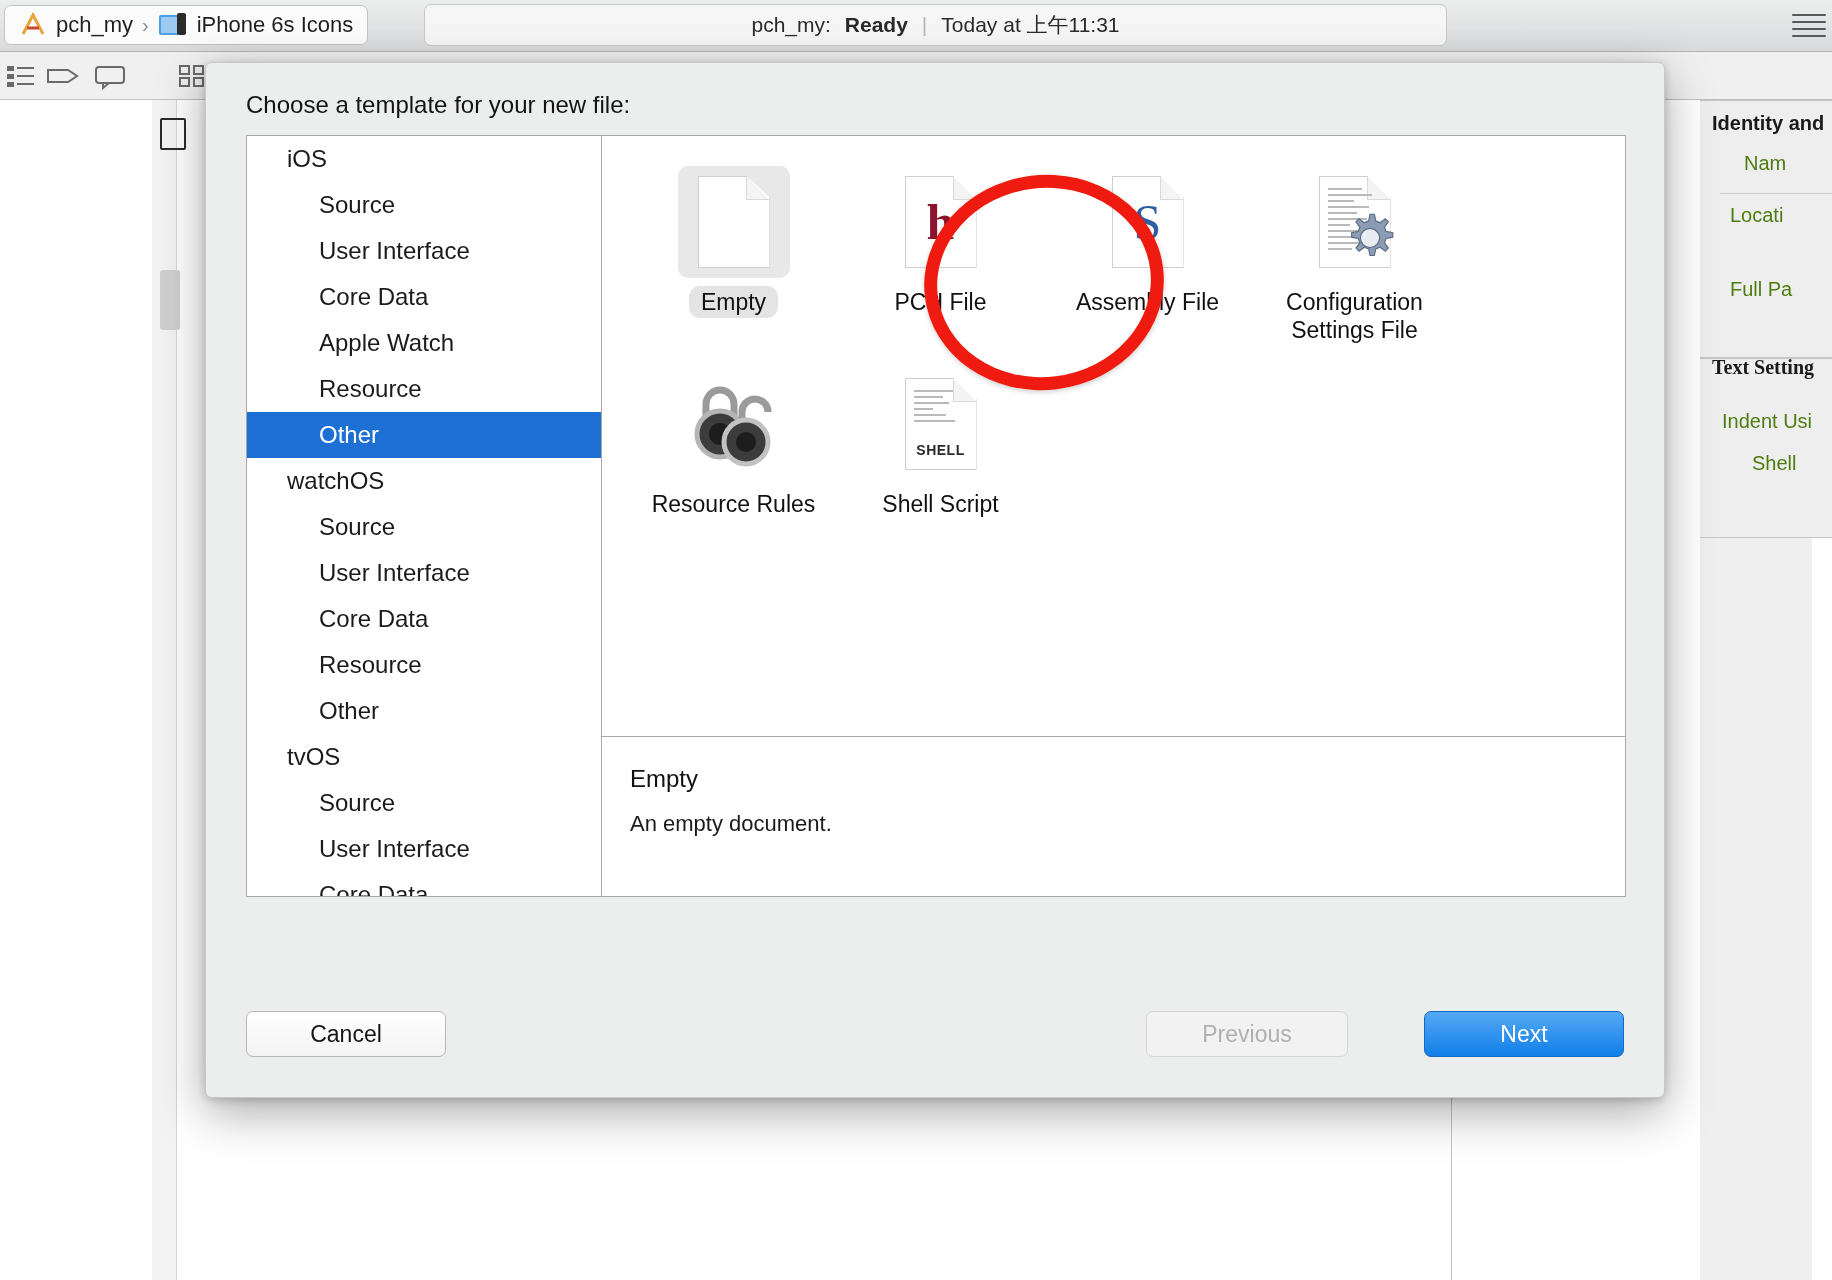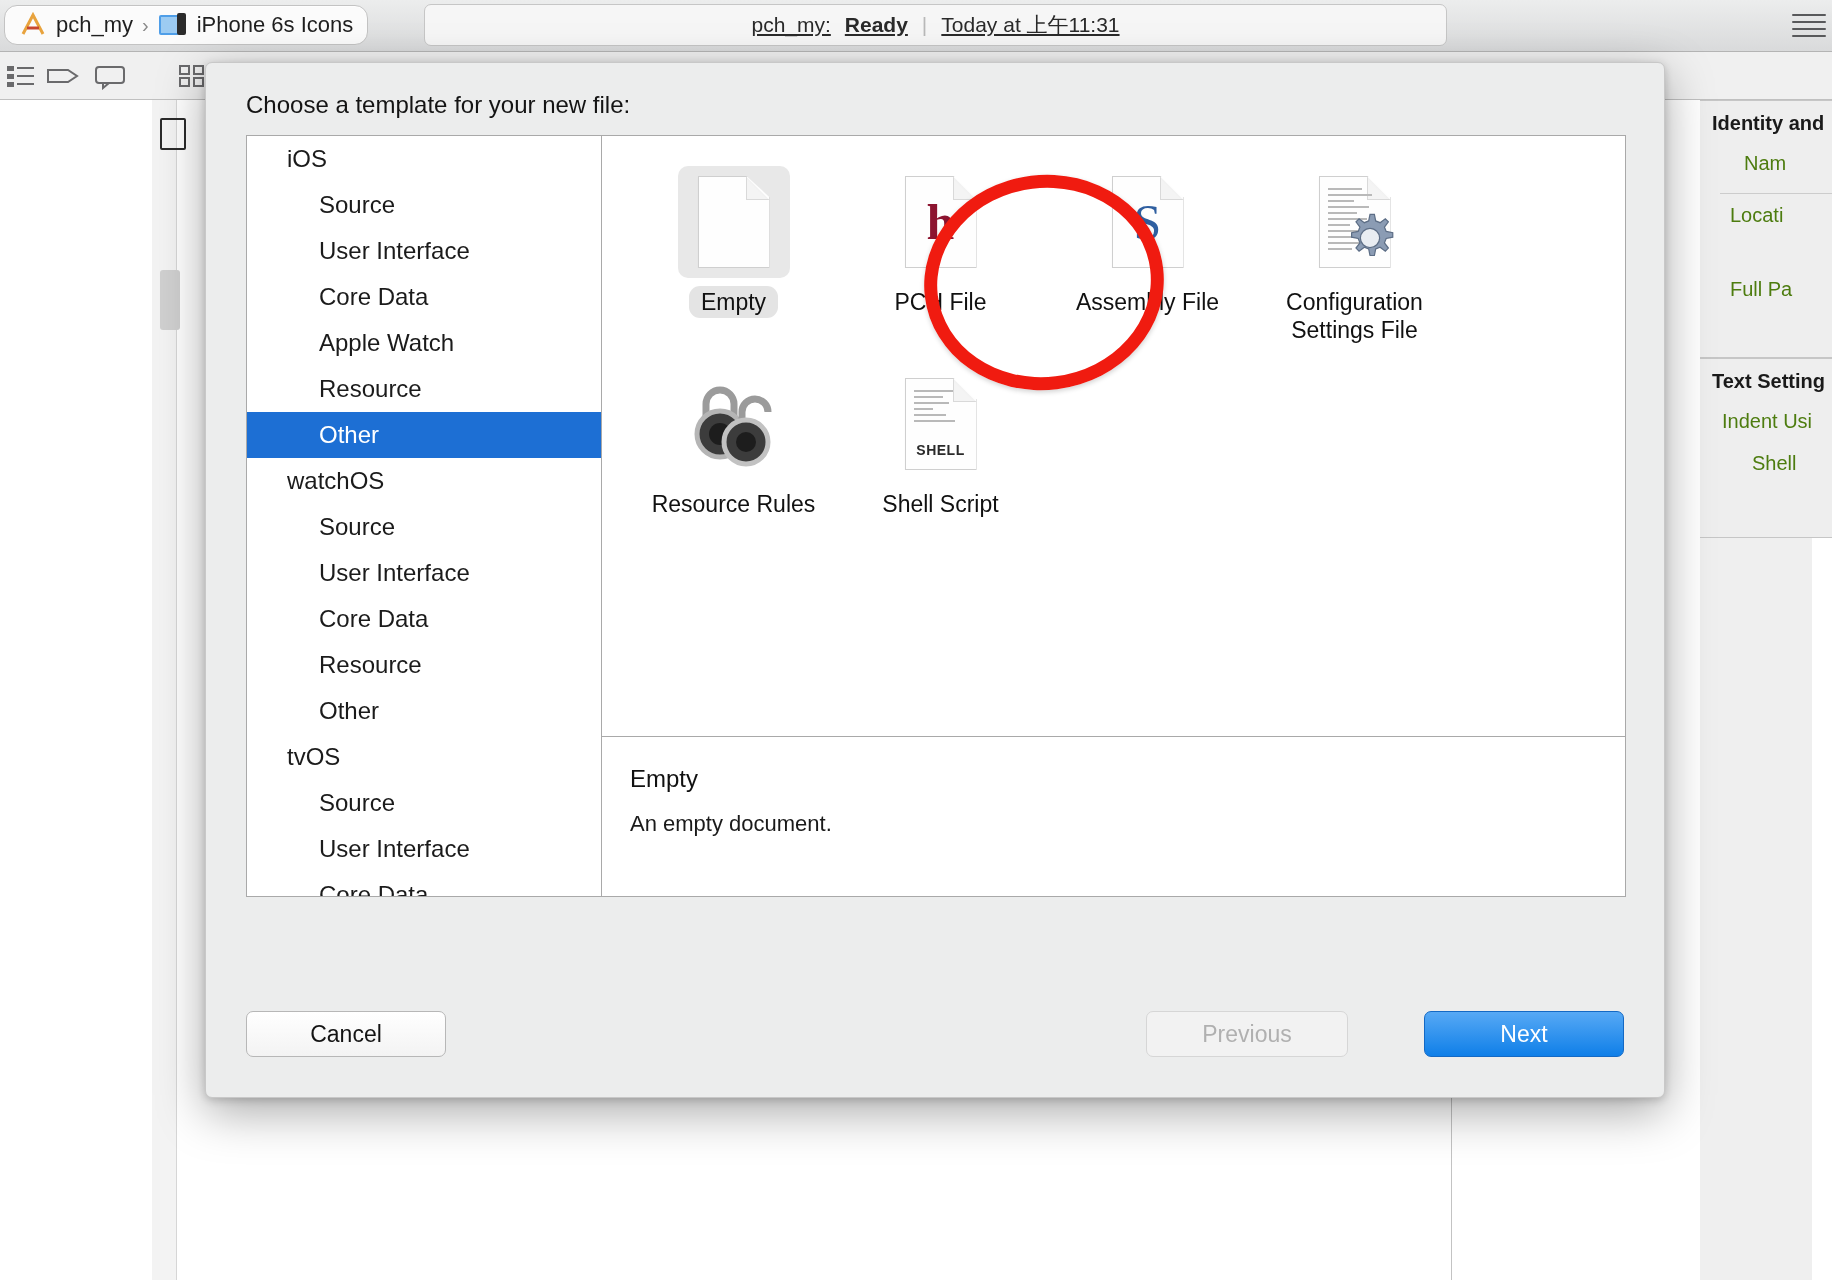--- a/index.html
+++ b/index.html
@@ -13,33 +13,33 @@
 
   
   .toolbar {
     position: absolute; left: 0; top: 0; width: 1832px; height: 52px;
     background: linear-gradient(#eceded, #d9dadb);
     border-bottom: 1px solid #b4b4b4;
   }
   .scheme-pill {
     position: absolute; left: 4px; top: 5px; height: 40px;
     min-width: 345px;
-    background: #fbfbfb; border: 1px solid #c3c3c3; border-radius: 13px;
+    background: #fbfbfb; border: 1px solid #c3c3c3; border-radius: 7px;
     display: flex; align-items: center; gap: 9px; padding: 0 14px;
     box-shadow: 0 1px 0 rgba(255,255,255,0.7) inset;
   }
   .scheme-text { font-size: 22px; color: #1f1f1f; white-space: nowrap; }
   .chev { color: #8a8a8a; font-size: 20px; }
 
   .status-pill {
     position: absolute; left: 424px; top: 4px; width: 1023px; height: 42px;
     background: #f6f6f6; border: 1px solid #c6c6c6; border-radius: 7px;
     display: flex; align-items: center; justify-content: center; gap: 14px;
   }
-  .status-text { font-size: 21px; color: #2a2a2a; text-decoration: underline; }
+  .status-text { font-size: 21px; color: #2a2a2a; }
   .status-text b { font-weight: 700; }
   .status-sep { color: #b9b9b9; font-size: 21px; }
 
   .hamburger {
     position: absolute; right: 6px; top: 8px; width: 34px; height: 34px;
     display: flex; flex-direction: column; justify-content: center; gap: 5px;
   }
   .hamburger i { display: block; height: 2px; background: #58595b; border-radius: 1px; }
 
   
@@ -308,21 +308,21 @@
 
   <div class="inspector">
     <div class="insp-section" style="top:0px; height:258px;"></div>
     <span class="insp-title" style="left:12px; top:12px;">Identity and</span>
     <span class="insp-label" style="left:44px; top:52px;">Nam</span>
     <div class="insp-rule" style="left:20px; top:93px; width:112px;"></div>
     <span class="insp-label" style="left:30px; top:104px;">Locati</span>
     <span class="insp-label" style="left:30px; top:178px;">Full Pa</span>
 
     <div class="insp-section" style="top:258px; height:180px;"></div>
-    <span class="insp-title" style="left:12px; top:270px;">Text Setting</span>
+    <span class="insp-title" style="left:12px; top:256px;font-family:Liberation Serif, serif;">Text Setting</span>
     <span class="insp-label" style="left:22px; top:310px;">Indent Usi</span>
     <span class="insp-label" style="left:52px; top:352px;">Shell</span>
   </div>
 
   <div class="sheet">
     <div class="sheet-title">Choose a template for your new file:</div>
 
     <div class="sheet-body">
 
       <div class="cat-list">

